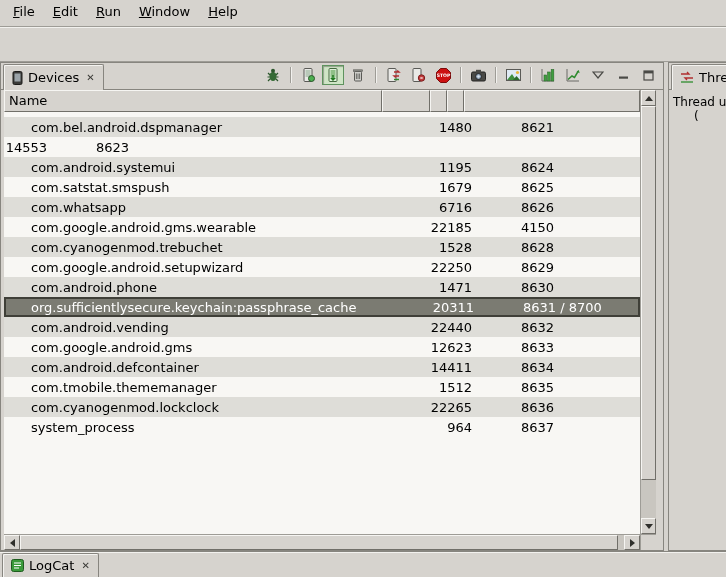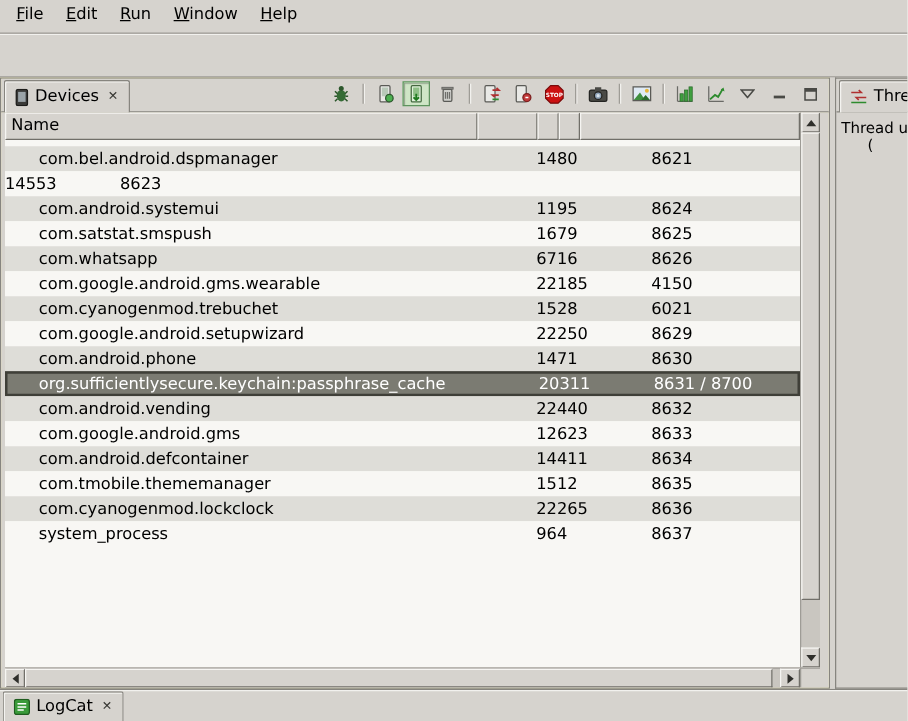--- a/index.html
+++ b/index.html
@@ -18,21 +18,21 @@
   .menu-item { padding:4px 9px; cursor:default; }
   .menu-item .mn { text-decoration:underline; }
 
   
   .toolbar-space { height:35px; border-bottom:1px solid #9e9c96; box-shadow:0 1px 0 #f2f1ee; }
 
   
   .main { display:flex; height:489px; }
   .devices-panel {
     width:664px; display:flex; flex-direction:column;
-    border:1px solid #87857f; background:#fef9c3;
+    border:1px solid #87857f; background:#4c1d95;
   }
   .sash { width:4px; background:#d6d3ce; }
   .threads-panel {
     flex:1; min-width:0; overflow:hidden; display:flex; flex-direction:column;
     border:1px solid #87857f; border-right:none; background:#d6d3ce;
   }
 
   
   .tabstrip {
     height:27px; flex:0 0 27px; display:flex; align-items:flex-end;
@@ -65,21 +65,21 @@
   .th.name { width:378px; } .th.pid { width:48px; } .th.c1 { width:17px; } .th.c2 { width:17px; } .th.port { flex:1; }
   .rows { flex:1; background:#f8f7f4; overflow:hidden; }
   .partial-row { height:5px; background:#f8f7f4; }
   .row { height:20px; display:flex; align-items:center; }
   .row.even { background:#deddd8; }
   .row.odd  { background:#f8f7f4; }
   .row.selected { background:#7b7b72; color:#fff; border:2px solid #3f3f38; }
   .cell { white-space:nowrap; overflow:hidden; }
   .cell.name { width:425px; padding-left:27px; }
   .row.selected .cell.name { padding-left:25px; }
-  .cell.pid { width:48px; text-align:left; padding-right:5px; }
+  .cell.pid { width:48px; text-align:right; padding-right:5px; }
   .cell.c1 { width:17px; } .cell.c2 { width:17px; }
   .cell.port { flex:1; padding-left:10px; }
 
   
   .vscroll { width:16px; flex:0 0 16px; background:#c9c6c0; border-left:1px solid #9e9c96; display:flex; flex-direction:column; }
   .sbtn {
     height:16px; flex:0 0 16px; background:#d6d3ce;
     border:1px solid; border-color:#f6f5f2 #716f69 #716f69 #f6f5f2;
     display:flex; align-items:center; justify-content:center;
   }
@@ -294,21 +294,21 @@
                 <div class="cell pid">22185</div>
                 <div class="cell c1"></div>
                 <div class="cell c2"></div>
                 <div class="cell port">4150</div>
               </div>
               <div class="row even">
                 <div class="cell name">com.cyanogenmod.trebuchet</div>
                 <div class="cell pid">1528</div>
                 <div class="cell c1"></div>
                 <div class="cell c2"></div>
-                <div class="cell port">6021</div>
+                <div class="cell port">8628</div>
               </div>
               <div class="row odd">
                 <div class="cell name">com.google.android.setupwizard</div>
                 <div class="cell pid">22250</div>
                 <div class="cell c1"></div>
                 <div class="cell c2"></div>
                 <div class="cell port">8629</div>
               </div>
               <div class="row even">
                 <div class="cell name">com.android.phone</div>

